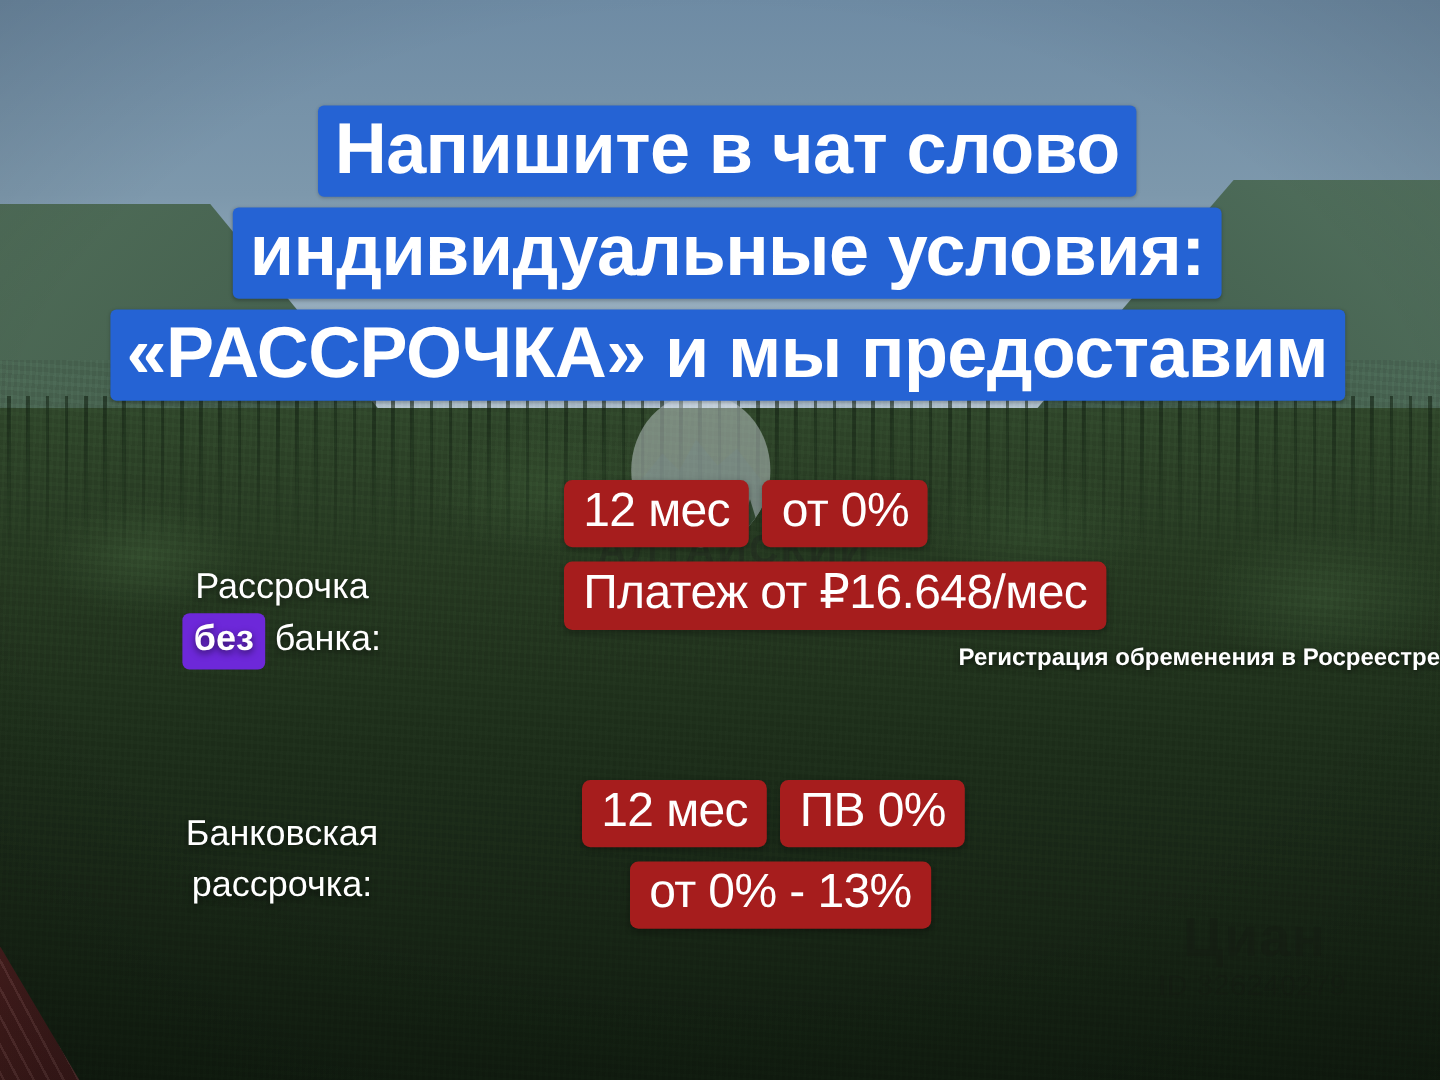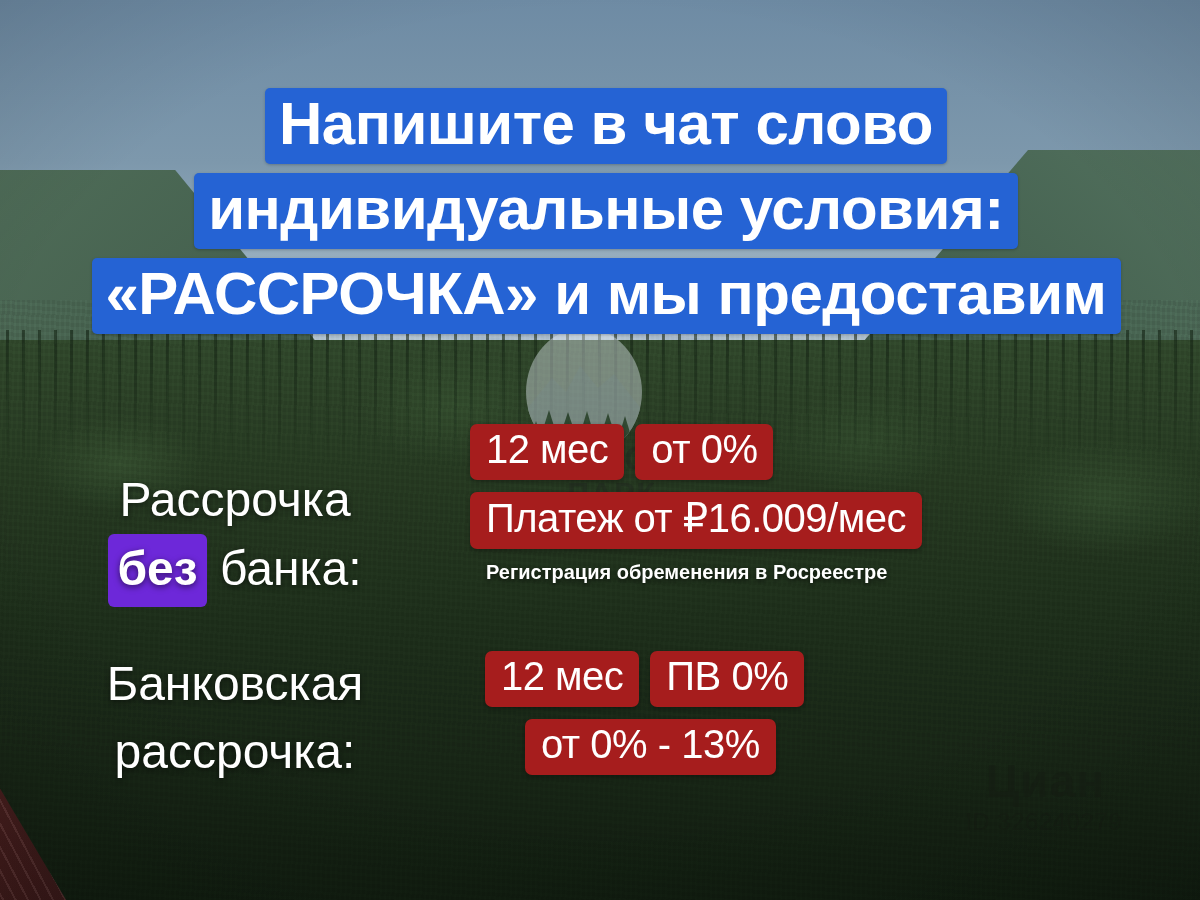--- a/index.html
+++ b/index.html
@@ -188,37 +188,37 @@
     display: flex;
     align-items: center;
   }
   .row-1 { left: 0; top: 400px; width: 1200px; }
   .row-2 { left: 0; top: 650px; width: 1200px; }
 
   .row-label {
     width: 470px;
     text-align: center;
     color: #ffffff;
-    font-size: 48px;
+    font-size: 30px;
     font-weight: 400;
     line-height: 1.42;
     text-shadow: 0 2px 6px rgba(0,0,0,.55);
   }
   .row-1 .row-label { padding-top: 66px; }
   .row-2 .row-label { padding-bottom: 2px; }
   .label-hl {
     display: inline-block;
     background: #6d28d9;
     color: #fff;
     font-weight: 700;
     border-radius: 6px;
     padding: 1px 9px 4px 9px;
   }
 
-  .badges { flex: 1; }
+  .badges { flex: 1; text-align: right; }
   .badge-line {
     display: flex;
     gap: 11px;
     margin-bottom: 12px;
   }
   .row-1 .badge-line { justify-content: flex-start; }
   .row-2 .badge-line.b1 { justify-content: flex-start; padding-left: 15px; }
   .row-2 .badge-line.b2 { justify-content: flex-start; padding-left: 55px; }
 
   .badge {
@@ -311,21 +311,21 @@
     <div class="row-label">
       <div>Рассрочка</div>
       <div><span class="label-hl">без</span><span> банка:</span></div>
     </div>
     <div class="badges">
       <div class="badge-line b1">
         <span class="badge">12 мес</span>
         <span class="badge">от 0%</span>
       </div>
       <div class="badge-line b2">
-        <span class="badge wide">Платеж от ₽16.009/мес</span>
+        <span class="badge wide">Платеж от ₽16.648/мес</span>
       </div>
       <div class="note">Регистрация обременения в Росреестре</div>
     </div>
   </div>
 
   <div class="row row-2">
     <div class="row-label">
       <div>Банковская</div>
       <div>рассрочка:</div>
     </div>

